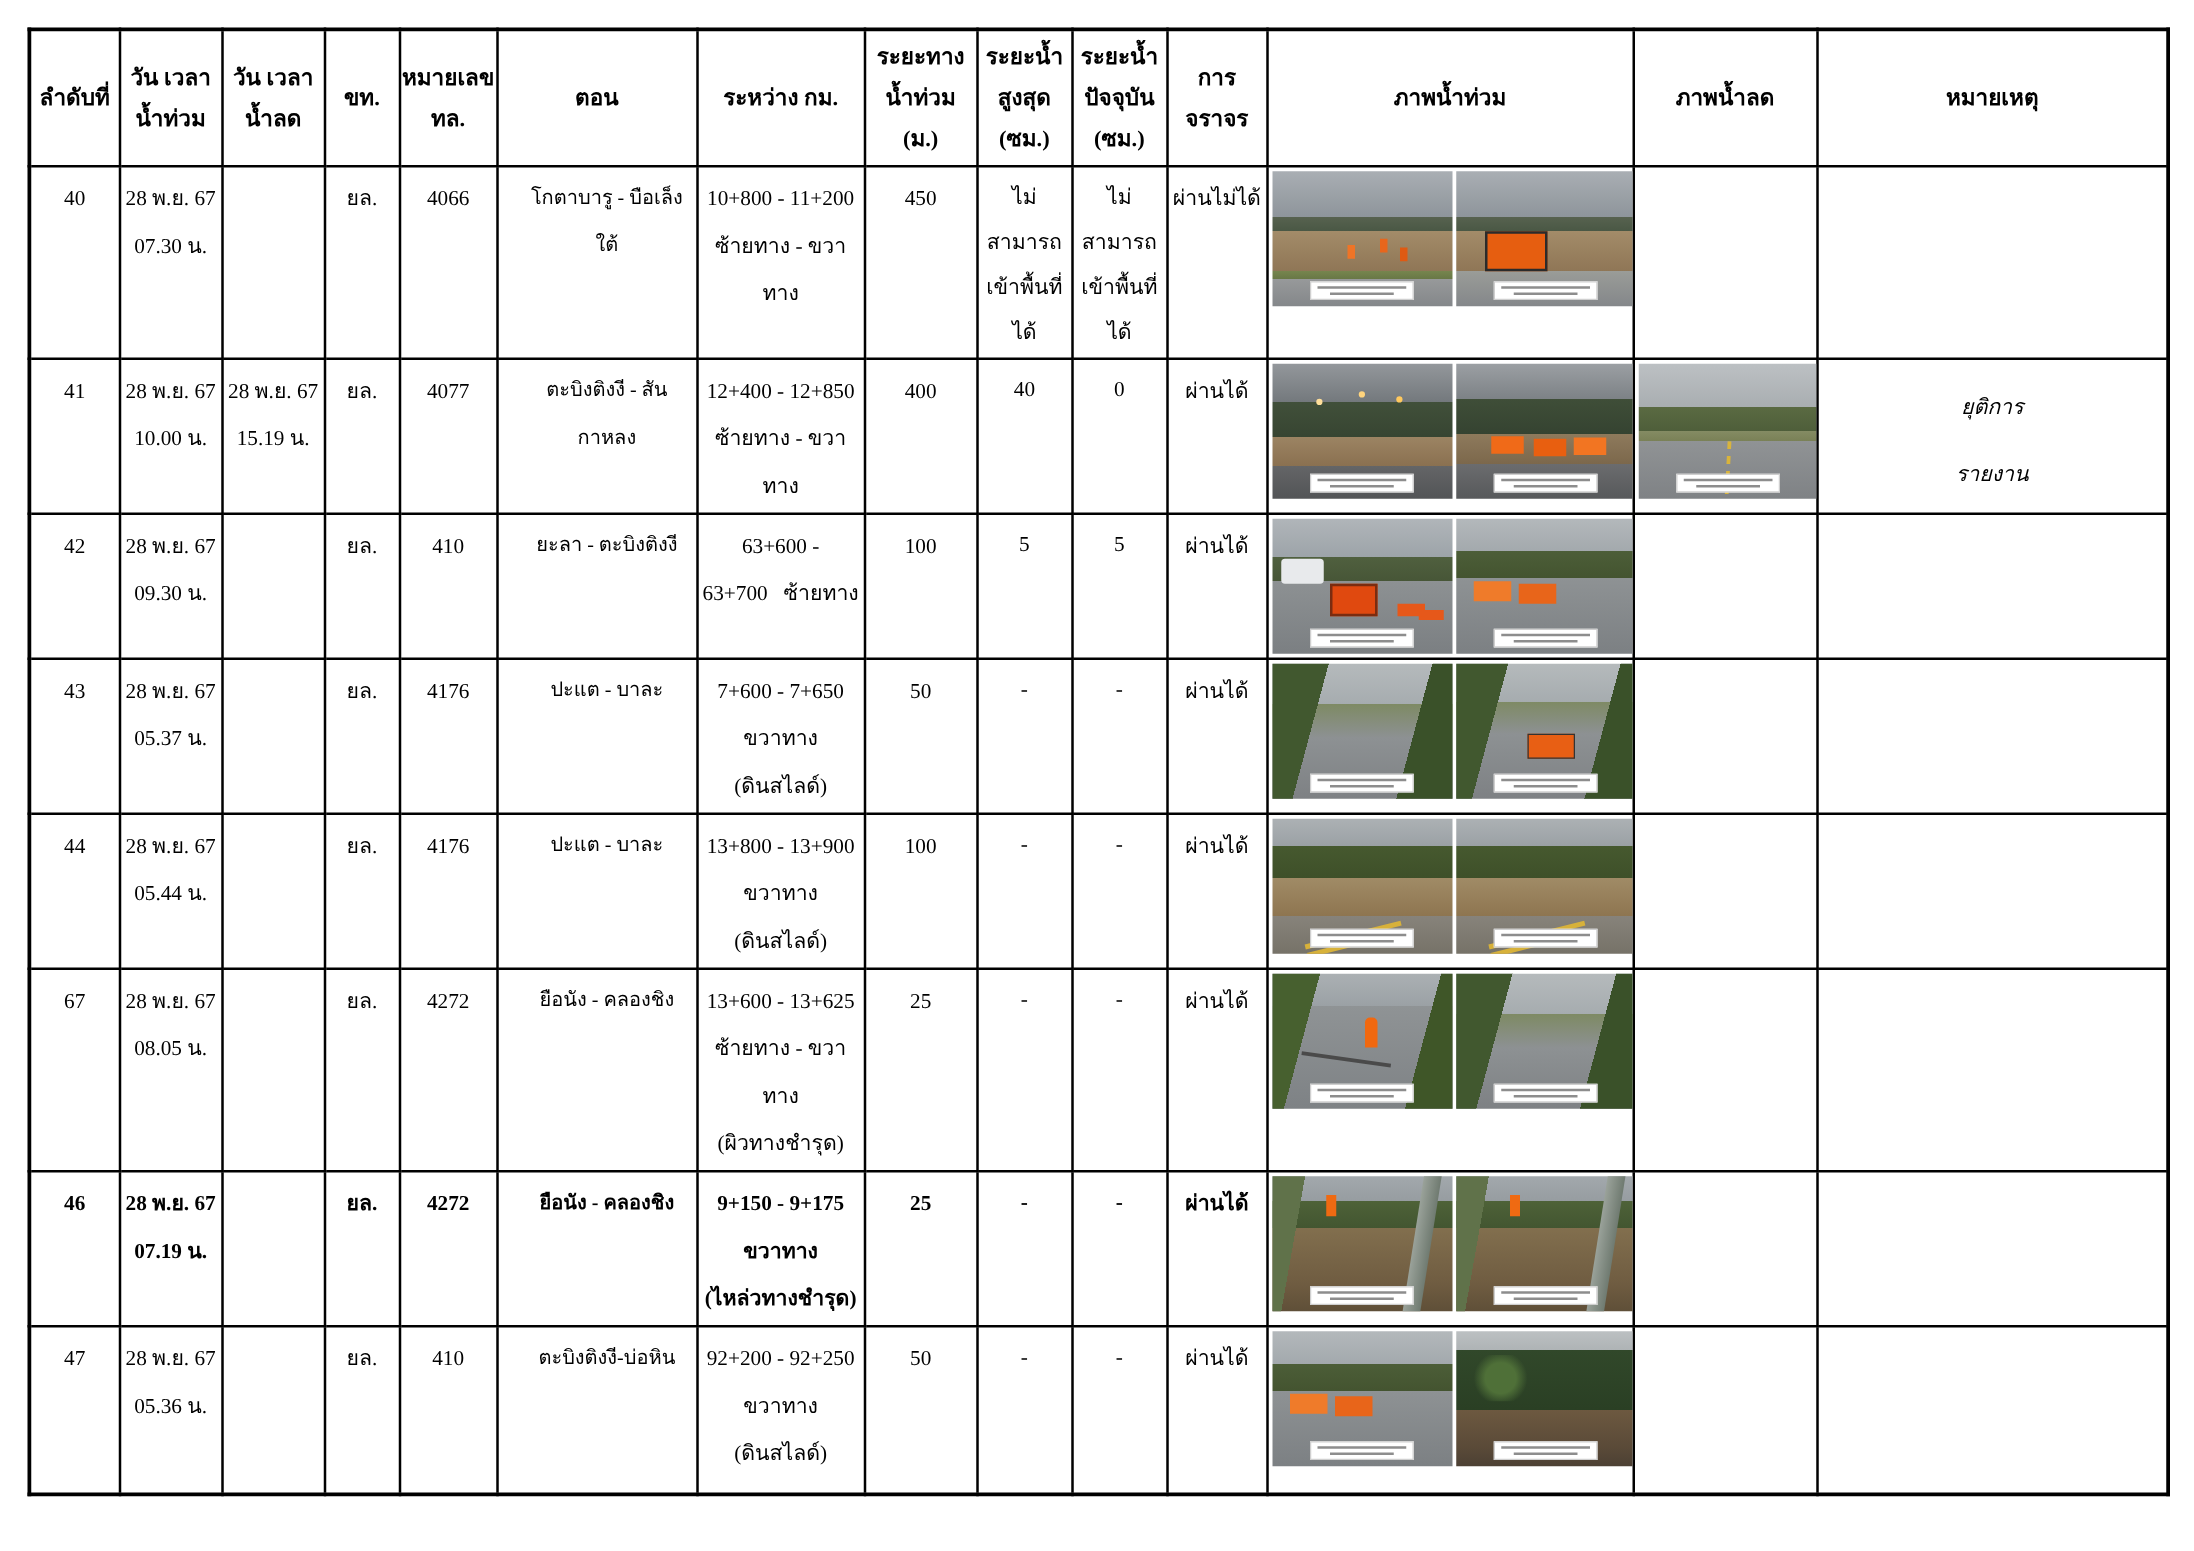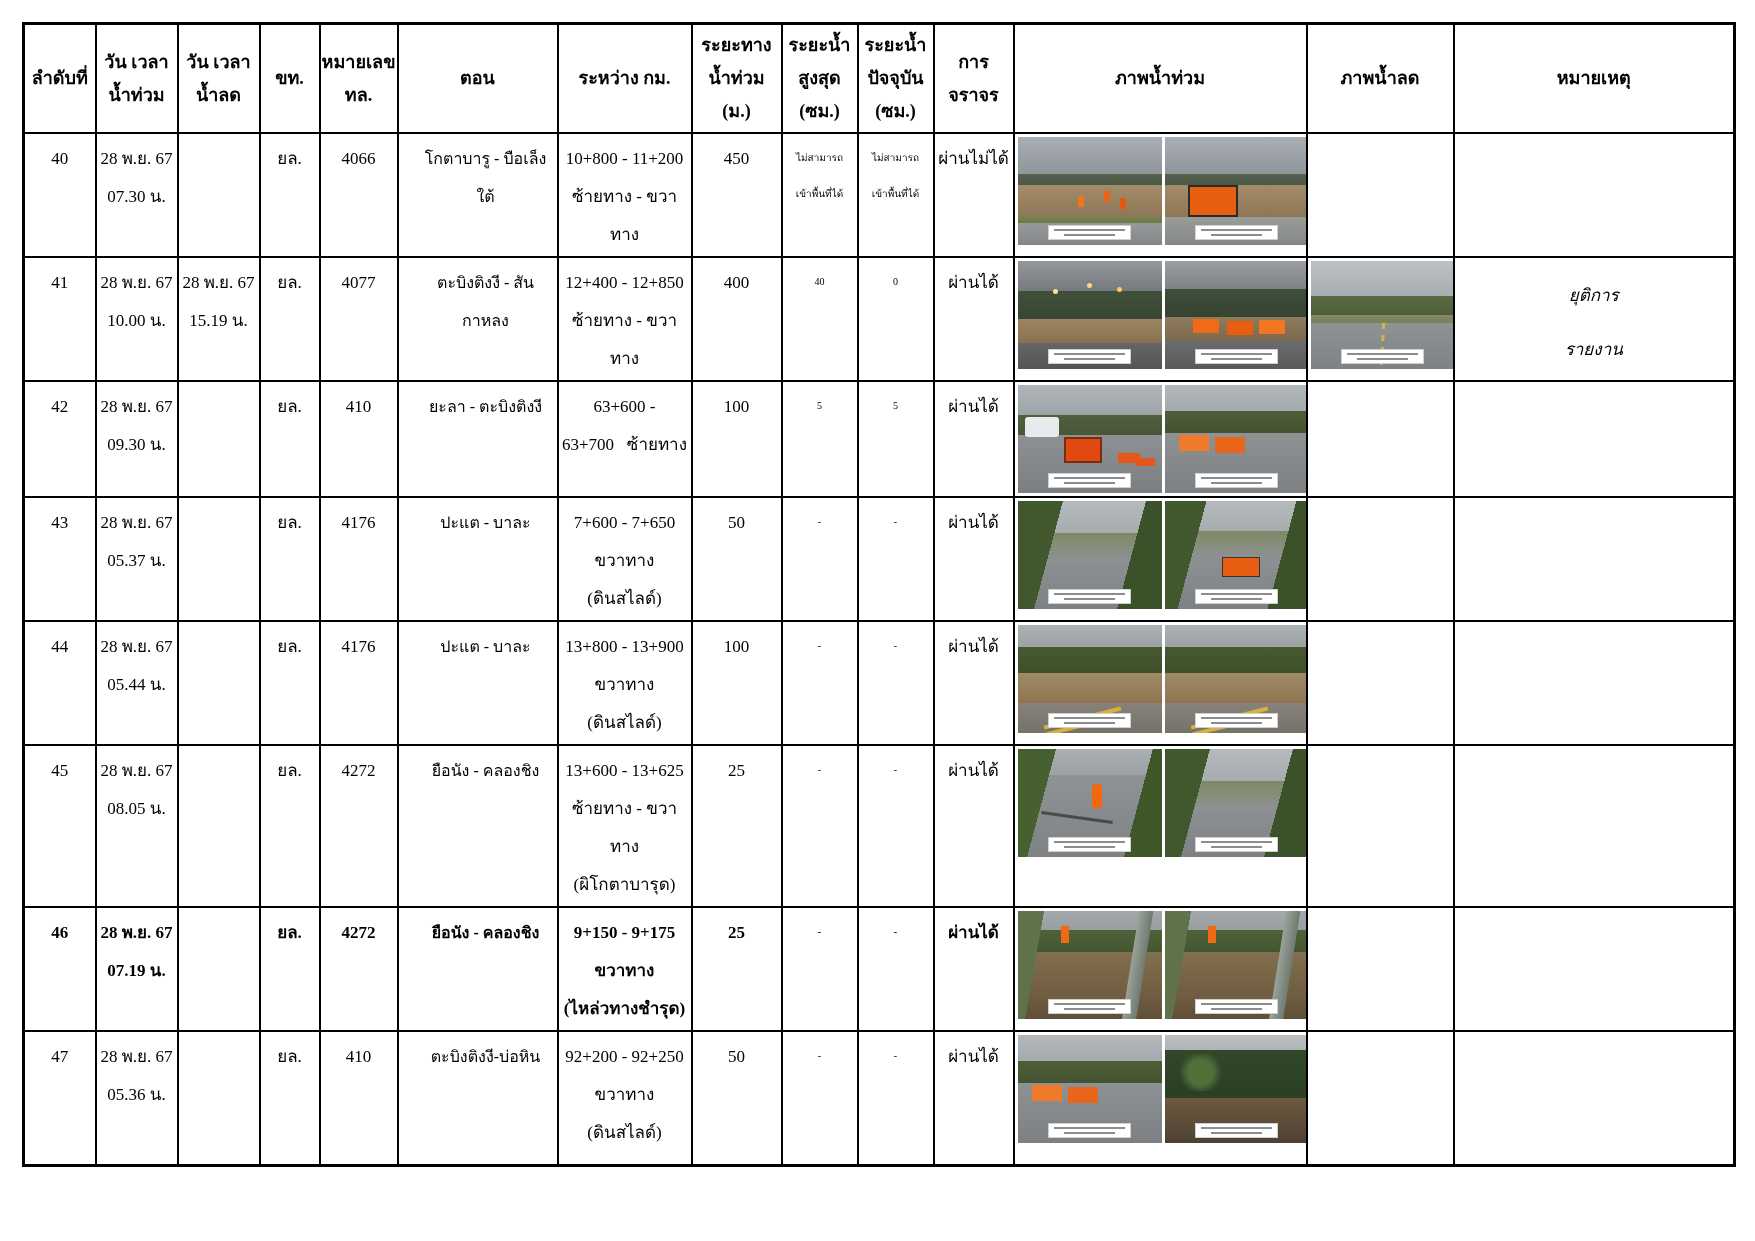--- a/index.html
+++ b/index.html
@@ -6,21 +6,21 @@
   .page{position:relative;width:1755px;height:1241px;background:#fff;overflow:hidden;
         font-family:"Liberation Serif","DejaVu Serif",serif;color:#000;}
   table{border-collapse:collapse;table-layout:fixed;width:1711px;margin:22px 0 0 22px;
         border:3px solid #000;}
   th,td{border:2px solid #000;vertical-align:top;text-align:center;padding:6px 2px 2px 2px;
         overflow:hidden;}
   th{vertical-align:middle;font-weight:bold;font-size:18px;padding:4px 1px;}
   th .hline{line-height:33px;white-space:pre-wrap;}
   td{font-size:17px;}
   td .line{line-height:38px;white-space:pre-wrap;}
-  td.c-max_cm,td.c-cur_cm{font-size:10px;}
+  td.c-max_cm,td.c-cur_cm{font-size:17px;}
   td.c-max_cm .line,td.c-cur_cm .line{line-height:36px;}
   td.c-section{font-size:16px;padding-left:18px;}
   td.c-remark .line{line-height:44px;padding-top:10px;font-style:italic;}
   td.photos-cell{padding:3px 3px;}
   .photo-strip{display:flex;gap:3px;justify-content:flex-start;}
   
   .photo{position:relative;width:144px;height:108px;overflow:hidden;background:#8a8f93;flex:0 0 auto;}
   .photo .cap{position:absolute;left:21%;right:21%;bottom:5px;background:#fff;border:1px solid #cfcfcf;
               padding:3px 5px;display:flex;flex-direction:column;gap:3px;}
   .photo .cap i{display:block;height:2px;background:#8d8d8d;}
@@ -430,40 +430,40 @@
               </div>
             </div>
           </td>
           <td class="c-recede_photos photos-cell">
             <div class="photo-strip"></div>
           </td>
           <td class="c-remark"></td>
         </tr>
         <tr style="height: 118px;">
           <td class="c-seq">
-            <div class="line">45</div>
+            <div class="line">67</div>
           </td>
           <td class="c-flood_dt">
             <div class="line">28 พ.ย. 67</div>
             <div class="line">08.05 น.</div>
           </td>
           <td class="c-recede_dt"></td>
           <td class="c-district">
             <div class="line">ยล.</div>
           </td>
           <td class="c-highway">
             <div class="line">4272</div>
           </td>
           <td class="c-section">
             <div class="line">ยือนัง - คลองชิง</div>
           </td>
           <td class="c-km">
             <div class="line">13+600 - 13+625</div>
             <div class="line">ซ้ายทาง - ขวาทาง</div>
-            <div class="line">(ผิโกตาบารุด)</div>
+            <div class="line">(ผิวทางชำรุด)</div>
           </td>
           <td class="c-distance">
             <div class="line">25</div>
           </td>
           <td class="c-max_cm">
             <div class="line">-</div>
           </td>
           <td class="c-cur_cm">
             <div class="line">-</div>
           </td>

